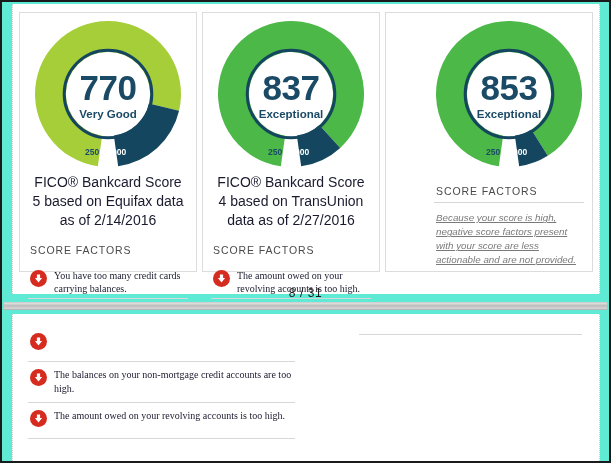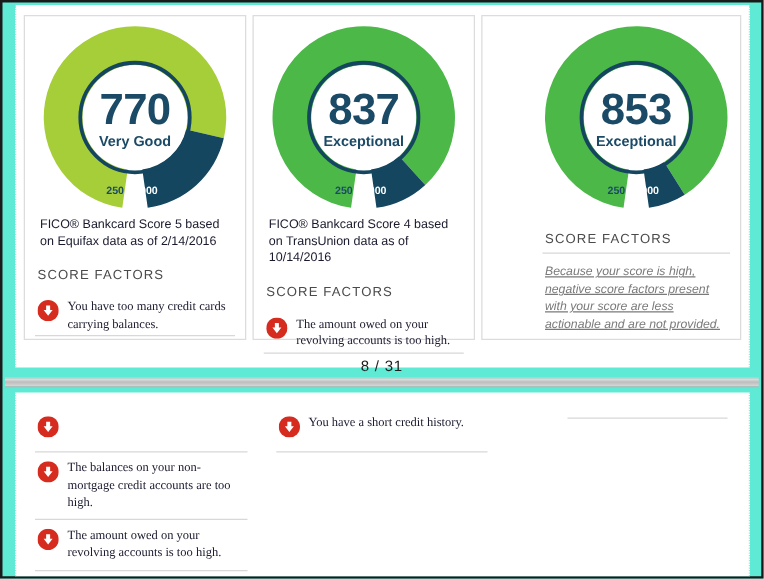--- a/index.html
+++ b/index.html
@@ -102,22 +102,22 @@
     position: absolute;
     font-size: 8.5px;
     font-weight: bold;
     bottom: 14px;
   }
   .tick-lo { color: #1b4a66; }
   .tick-hi { color: #ffffff; }
 
   
   .caption {
-    text-align: left;
-    font-size: 10px;
+    text-align: center;
+    font-size: 14px;
     color: #1a1a2e;
     line-height: 1.35;
     padding: 0 4px;
     margin-top: 2px;
   }
 
   
   .sf-title {
     font-size: 10.5px;
     color: #4a4a4a;
@@ -204,21 +204,21 @@
                 <circle cx="75" cy="75" r="43.8" fill="none" stroke="#14465f" stroke-width="3"></circle>
               </svg>
               <div class="gauge-center">
                 <div class="score-value">837</div>
                 <div class="score-label">Exceptional</div>
               </div>
               <div class="tick-lo" style="left:52px">250</div>
               <div class="tick-hi" style="left:79px">900</div>
             </div>
           </div>
-          <div class="caption">FICO® Bankcard Score 4 based on TransUnion data as of 10/14/2016</div>
+          <div class="caption">FICO® Bankcard Score 4 based on TransUnion data as of 2/27/2016</div>
           <div class="sf-title">SCORE FACTORS</div>
           <div class="sf-rule"></div>
           <div class="factor">
             <span class="factor-icon"><svg width="17" height="17" viewBox="0 0 17 17">
                 <circle cx="8.5" cy="8.5" r="8.5" fill="#d62b1f"></circle>
                 <path d="M8.5 12.6 L4.9 8.0 L6.9 8.0 L6.9 4.4 L10.1 4.4 L10.1 8.0 L12.1 8.0 Z" fill="#ffffff"></path>
               </svg></span>
             <div class="factor-text">The amount owed on your revolving accounts is too high.</div>
           </div>
         </div>
@@ -266,27 +266,18 @@
           </div>
           <div class="factor">
             <span class="factor-icon"><svg width="17" height="17" viewBox="0 0 17 17">
                 <circle cx="8.5" cy="8.5" r="8.5" fill="#d62b1f"></circle>
                 <path d="M8.5 12.6 L4.9 8.0 L6.9 8.0 L6.9 4.4 L10.1 4.4 L10.1 8.0 L12.1 8.0 Z" fill="#ffffff"></path>
               </svg></span>
             <div class="factor-text">The amount owed on your revolving accounts is too high.</div>
           </div>
         </div>
         <div class="card bcard">
-          <div class="factor">
-            <span class="factor-icon"><svg width="17" height="17" viewBox="0 0 17 17">
-                <circle cx="8.5" cy="8.5" r="8.5" fill="#d62b1f"></circle>
-                <path d="M8.5 12.6 L4.9 8.0 L6.9 8.0 L6.9 4.4 L10.1 4.4 L10.1 8.0 L12.1 8.0 Z" fill="#ffffff"></path>
-              </svg></span>
-            <div class="factor-text">You have a short credit history.</div>
-          </div>
-        </div>
-        <div class="card bcard">
           <div class="empty-col-rule"></div>
         </div>
       </div>
   </div>
 
 </div>
 
 </body></html>

